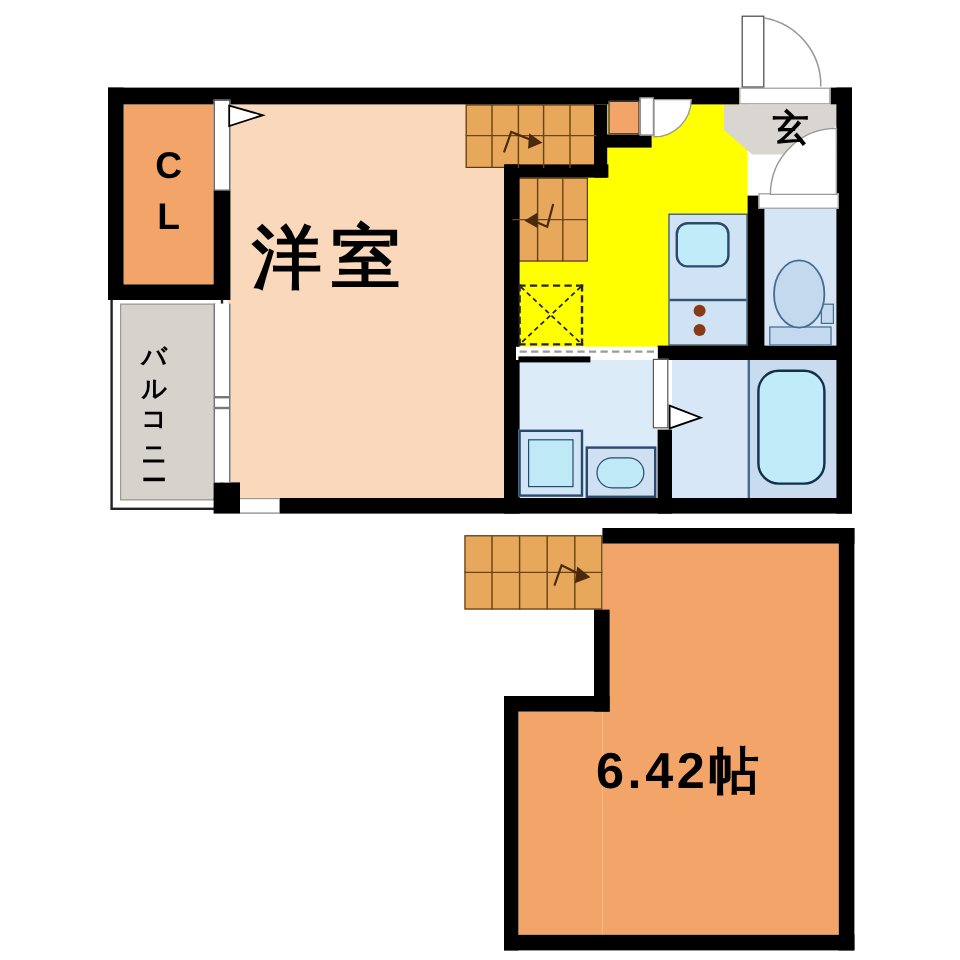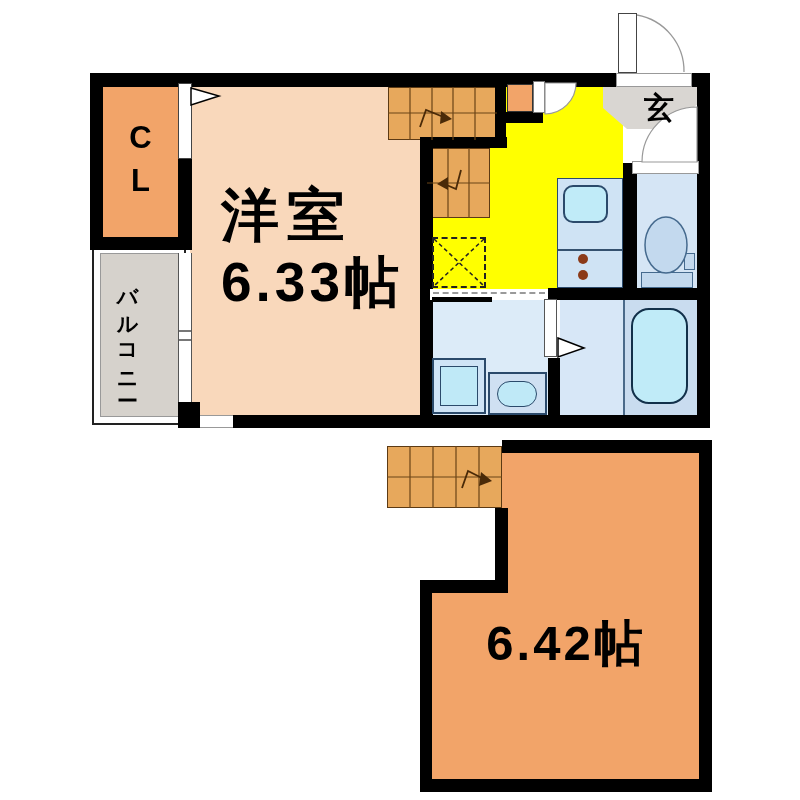--- a/index.html
+++ b/index.html
@@ -139,22 +139,21 @@
       <polygon points="481,472 492,481 479,486"></polygon>
     </g>
   </svg>
 
   <div class="abs lbl vtext" style="left:103px;top:115px;width:75px;height:95px;font-size:31px;font-weight:600;text-orientation:upright;letter-spacing:8px">CL</div>
 
   <div class="abs lbl vtext" style="left:102px;top:257px;width:52px;height:152px;font-size:21px;font-weight:600;letter-spacing:5px">バルコニー</div>
 
   <div class="abs lbl" style="left:639px;top:93px;width:40px;height:34px;font-size:30px;text-align:center">玄</div>
 
-  <div class="abs" style="left:221px;top:180px;width:230px">
+  <div class="abs" style="left:210px;top:180px;width:230px">
     <div class="lbl" style="font-size:58px;letter-spacing:8px;line-height:70px">洋室</div>
-    <div class="lbl" style="font-size:55px;letter-spacing:4px;line-height:64px">6.33帖</div>
   </div>
 
   <div class="abs" style="left:432px;top:610px;width:268px;text-align:center">
-    <div class="lbl" style="font-size:49px;letter-spacing:3px;line-height:66px">6.42帖</div>
+    <div class="lbl" style="font-size:42px;letter-spacing:3px;line-height:66px">6.42帖</div>
   </div>
 
 </div>
 
 </body></html>

